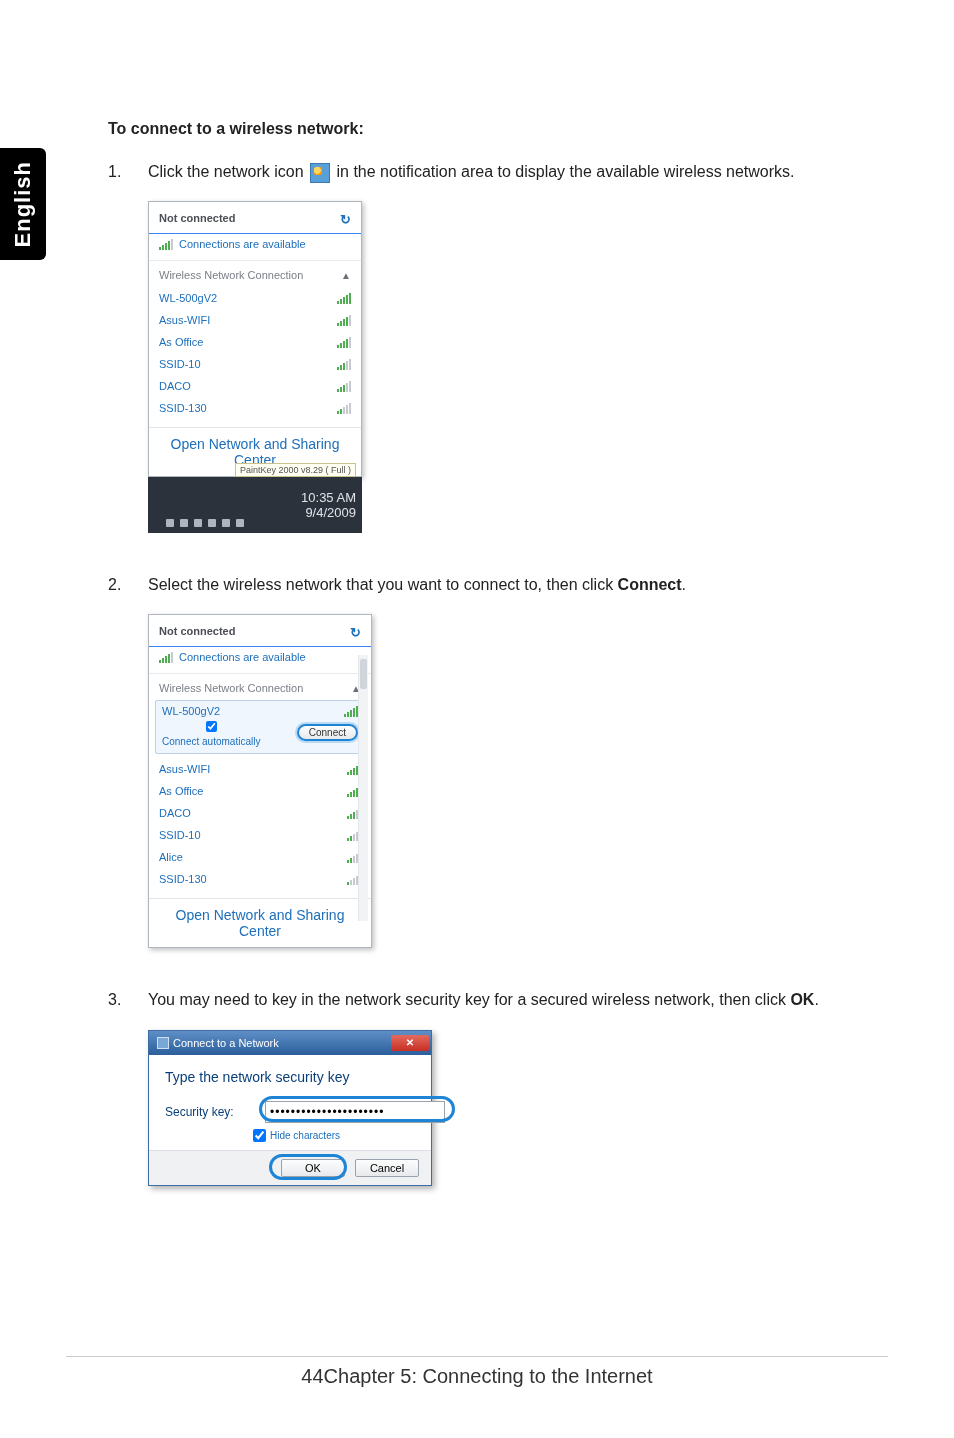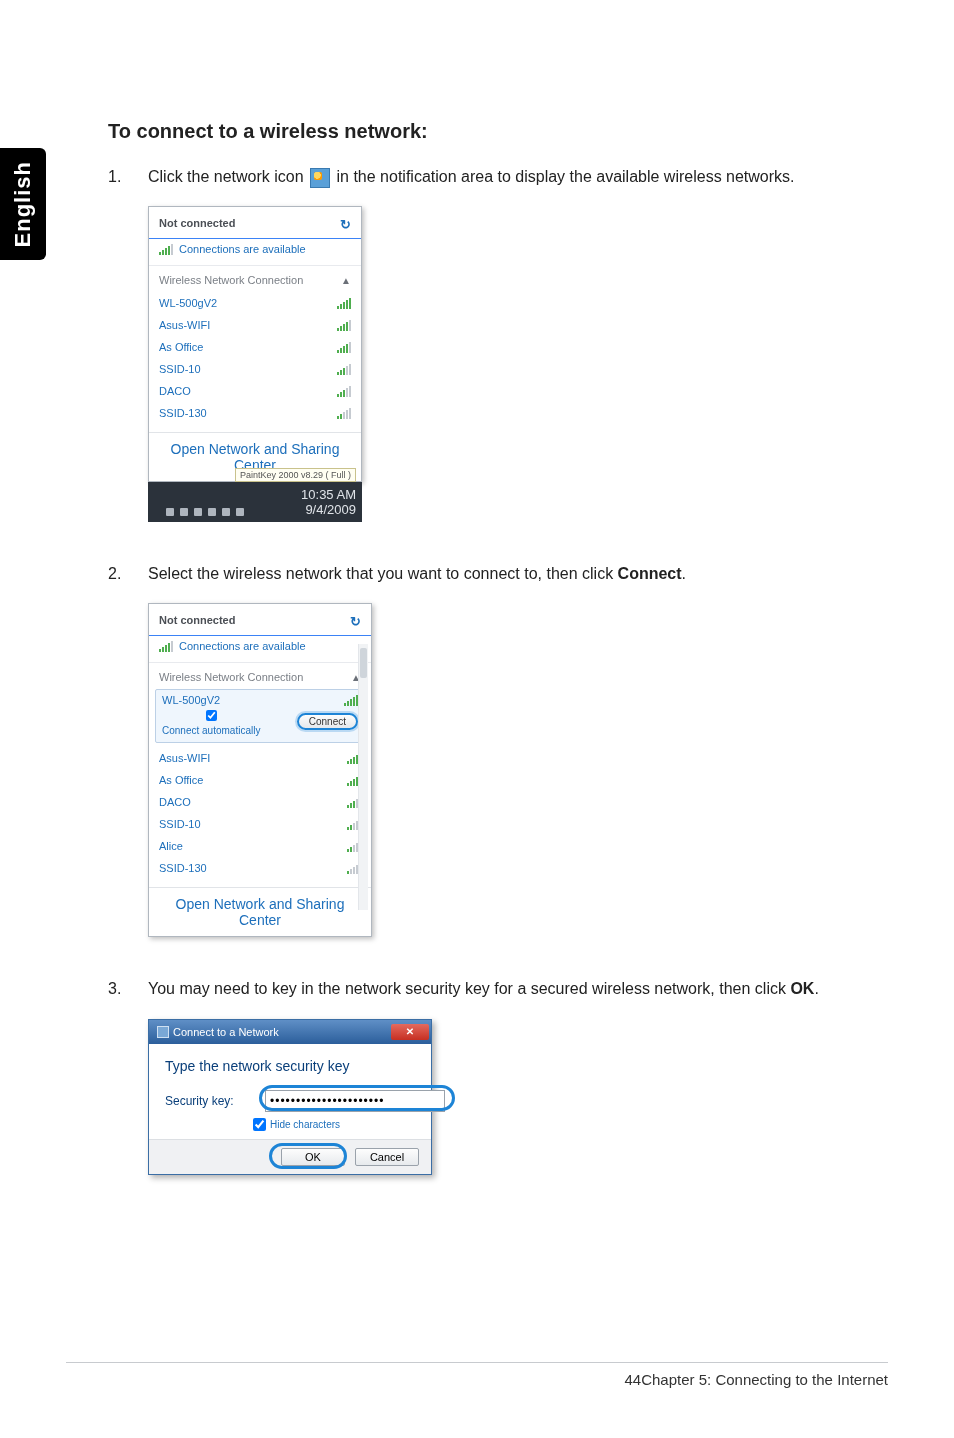--- a/index.html
+++ b/index.html
@@ -16,21 +16,21 @@
   }
   .sidebar-tab span {
     color: #fff;
     font-weight: bold;
     font-size: 22px;
     writing-mode: vertical-rl;
     transform: rotate(180deg);
     letter-spacing: 1px;
     font-family: Arial, sans-serif;
   }
-  .heading { font-weight: bold; font-size: 20px; margin-bottom: 22px; }
+  .heading { font-weight: bold; font-size: 16px; margin-bottom: 22px; }
   .step { display: flex; font-size: 16px; line-height: 1.45; margin-bottom: 18px; }
   .step .num { width: 40px; flex: 0 0 40px; }
   .step .body { flex: 1; }
   .inline-icon {
     display: inline-block; width: 20px; height: 20px; vertical-align: middle;
     background: #5aa0d8; position: relative; margin: 0 2px;
     border: 1px solid #3a7ab0;
   }
   .inline-icon::after {
     content: ""; position: absolute; left: 3px; top: 3px; width: 8px; height: 8px;
@@ -69,21 +69,21 @@
   .sig-bars i { width: 2px; background: #c6cbd1; }
   .sig-bars i.on { background: #4fae4f; }
   .sig-bars i:nth-child(1){height:3px}.sig-bars i:nth-child(2){height:5px}
   .sig-bars i:nth-child(3){height:7px}.sig-bars i:nth-child(4){height:9px}
   .sig-bars i:nth-child(5){height:11px}
   .flyout .f-footer {
     border-top: 1px solid #e1e4e8; text-align: center; padding: 8px 4px;
     color: #1d6fbb; font-size: 14px;
   }
   .tray-strip {
-    width: 214px; height: 40px; background: #2b323b;
+    width: 214px; height: 56px; background: #2b323b;
     display: flex; flex-direction: column; justify-content: center; align-items:flex-end;
     padding: 2px 6px; position: relative;
   }
   .tray-strip .tip {
     position: absolute; right: 6px; top: -14px; background: #fffef2;
     border: 1px solid #c9c28c; font-size: 9px; padding: 1px 4px; color: #555;
   }
   .tray-strip .time { color: #dfe3e8; font-size: 13px; text-align: right; line-height: 1.2; }
   .tray-icons { display:flex; gap:6px; position:absolute; left:18px; bottom:6px; }
   .tray-icons span { width:8px; height:8px; background:#aeb5be; border-radius:1px; display:inline-block; }
@@ -148,21 +148,21 @@
   }
   .dlg .btnbar .ok-ring {
     position:absolute; right:84px; top:3px; width:78px; height:26px;
     border:3px solid #1d84d6; border-radius:14px; pointer-events:none;
   }
 
   
   .page-footer {
     position: absolute; left: 66px; right: 66px; bottom: 50px;
     border-top: 1px solid #c8cbcf; padding-top: 8px;
-    display:flex; justify-content:flex-end; font-size:15px; color:#333;
+    display:flex; justify-content:center; font-size:20px; color:#333;
   }
   .chevron { color:#6b7078; font-size:10px; }
 </style>
 </head>
 <body>
 
 <div class="page">
 
   <div class="sidebar-tab">
     <span>English</span>

